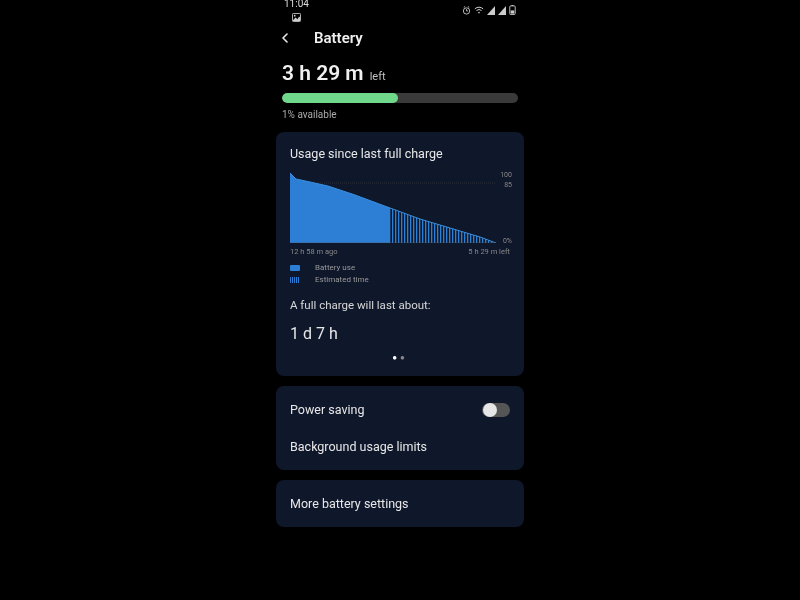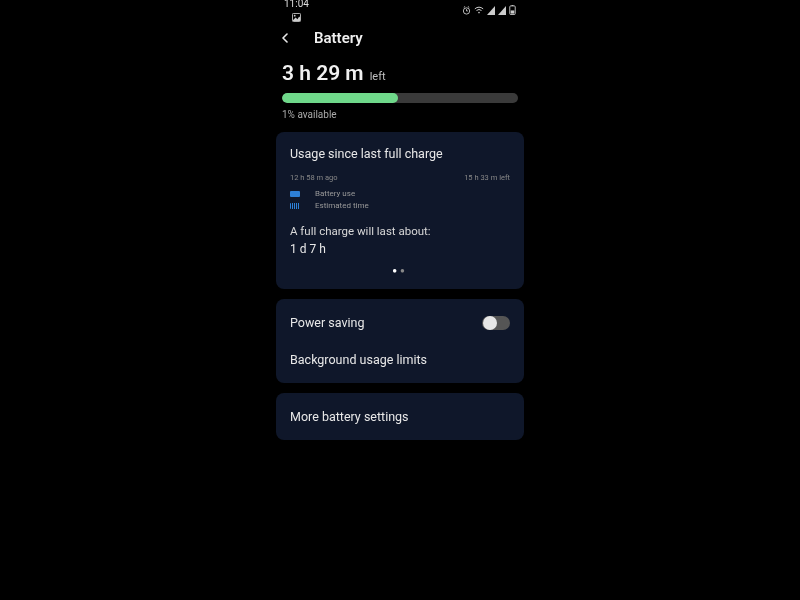--- a/index.html
+++ b/index.html
@@ -91,21 +91,21 @@
     gap: 38px;
   }
   .legend { font-size: 8px; color: #999; line-height: 1.5; }
   .legend-row { display: flex; align-items: center; gap: 15px; }
   .swatch { width: 10px; height: 6px; border-radius: 1px; }
   .swatch-solid { background: #2d7fd6; }
   .swatch-hatch {
     background: repeating-linear-gradient(90deg, #2d7fd6 0 1px, transparent 1px 2px);
   }
   .full-charge-label { font-size: 11.5px; color: #d8d8d8; margin-top: 12px; }
-  .full-charge-value { font-size: 12px; color: #e8e8e8; margin-top: 4px; }
+  .full-charge-value { font-size: 16px; color: #e8e8e8; margin-top: 12px; }
   .pager { text-align: center; margin-top: 10px; font-size: 8px; color: #888; letter-spacing: 3px; }
   .pager .active { color: #fff; }
   .row {
     display: flex;
     justify-content: space-between;
     align-items: center;
     padding: 12px 0;
     font-size: 12.5px;
     color: #e8e8e8;
   }
@@ -196,23 +196,42 @@
     </div>
     <div class="progress-track">
       <div class="progress-fill" style="width:49%"></div>
     </div>
     <div class="pct-available">1% available</div>
   </div>
 
   <div class="card">
     <div class="card-title">Usage since last full charge</div>
 
+    <div class="chart">
+      <span class="chart-ylabel" style="top:-2px">100</span>
+      <span class="chart-ylabel" style="top:8px">85</span>
+      <span class="chart-ylabel" style="bottom:-2px">0%</span>
+      <svg viewBox="0 0 220 70" preserveAspectRatio="none">
+        <line x1="0" y1="10" x2="206" y2="10" stroke="#444" stroke-width="0.5" stroke-dasharray="1 1"></line>
+
+        <path d="M0 0 L6 6 L20 9 L38 13 L65 22 L100 35 L100 70 L0 70 Z" fill="#2d7fd6"></path>
+
+        <defs>
+          <pattern id="hatch" width="3" height="70" patternUnits="userSpaceOnUse">
+            <rect width="1.3" height="70" fill="#2d7fd6"></rect>
+          </pattern>
+        </defs>
+        <path d="M100 35 L130 46 L160 55 L190 64 L206 70 L100 70 Z" fill="url(#hatch)"></path>
+        <path d="M0 0 L6 6 L20 9 L38 13 L65 22 L100 35 L130 46 L160 55 L190 64 L206 70" stroke="#3a8fe0" stroke-width="1" fill="none"></path>
+        <line x1="0" y1="70" x2="206" y2="70" stroke="#555" stroke-width="0.6"></line>
+      </svg>
+    </div>
     <div class="chart-times">
       <span>12 h 58 m ago</span>
-      <span>15 h 33 m left</span>
+      <span>5 h 29 m left</span>
     </div>
     <div class="legend">
       <div class="legend-row">
         <span class="swatch swatch-solid"></span>
         <span>Battery use</span>
       </div>
       <div class="legend-row">
         <span class="swatch swatch-hatch"></span>
         <span>Estimated time</span>
       </div>

